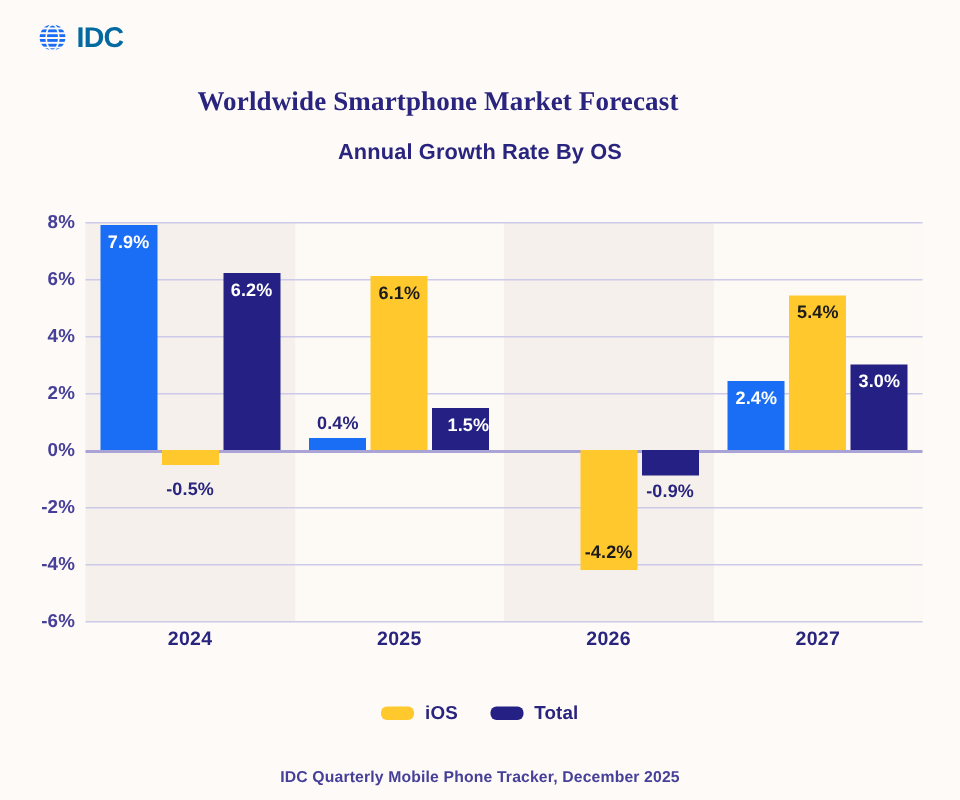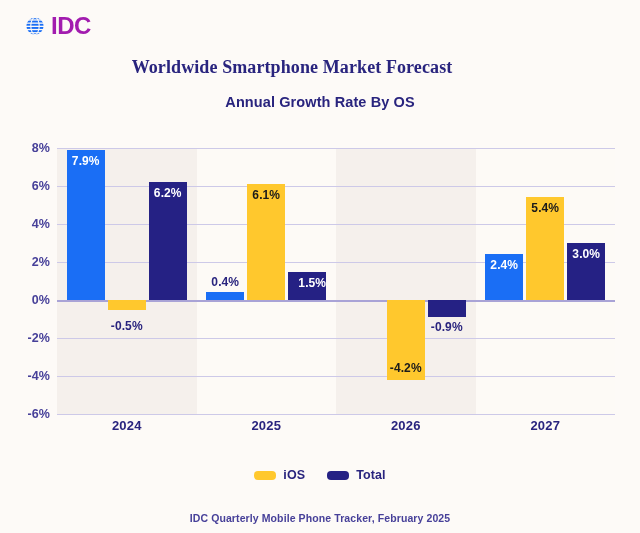--- a/index.html
+++ b/index.html
@@ -23,24 +23,24 @@
     display: flex;
     align-items: center;
     gap: 5px;
   }
   #brand .globe {
     width: 22px;
     height: 22px;
     position: relative;
   }
   #brand .wordmark {
-    font-size: 24px;
+    font-size: 19px;
     font-weight: bold;
     letter-spacing: -0.5px;
-    color: #a21caf;
+    color: #0369a1;
     line-height: 1;
     font-family: "Liberation Sans", sans-serif;
   }
 
   
   #chart-title {
     position: absolute;
     left: 0;
     top: 57px;
     width: 584px;
@@ -267,13 +267,13 @@
     <div class="legend-item">
       <span class="legend-swatch" style="background: rgb(255, 200, 45);"></span>
       <span class="legend-text">iOS</span>
     </div>
     <div class="legend-item">
       <span class="legend-swatch" style="background: rgb(37, 33, 132);"></span>
       <span class="legend-text">Total</span>
     </div>
   </div>
 
-<div id="footer-source">IDC Quarterly Mobile Phone Tracker, February 2025</div>
+<div id="footer-source">IDC Quarterly Mobile Phone Tracker, December 2025</div>
 
 </body></html>

